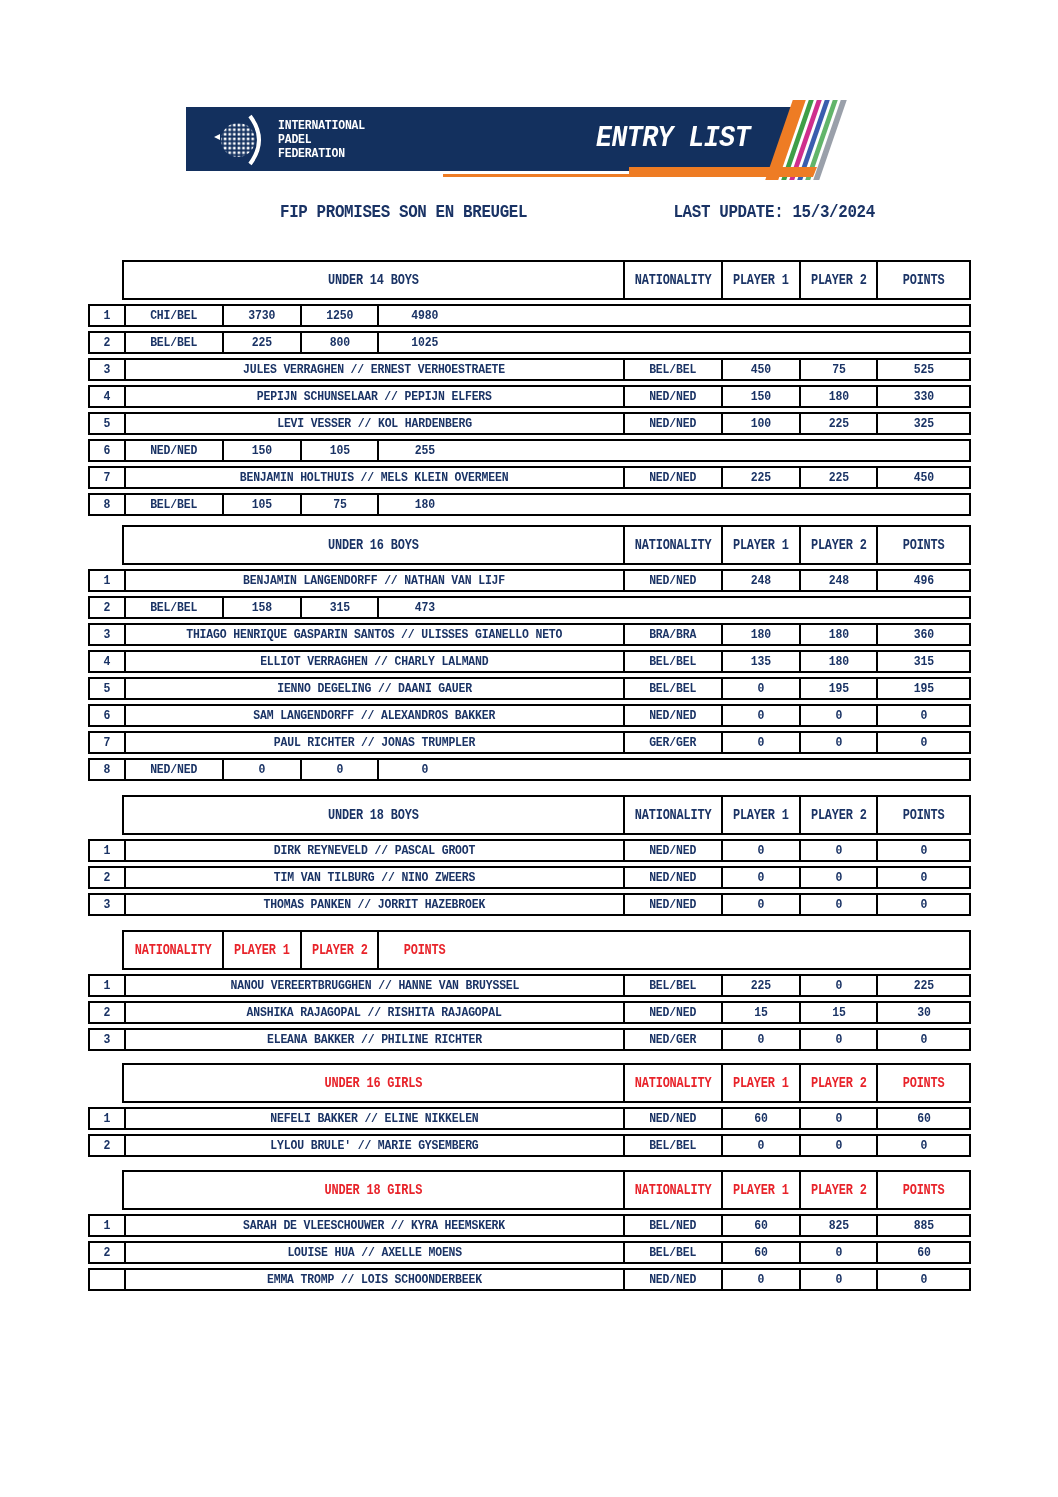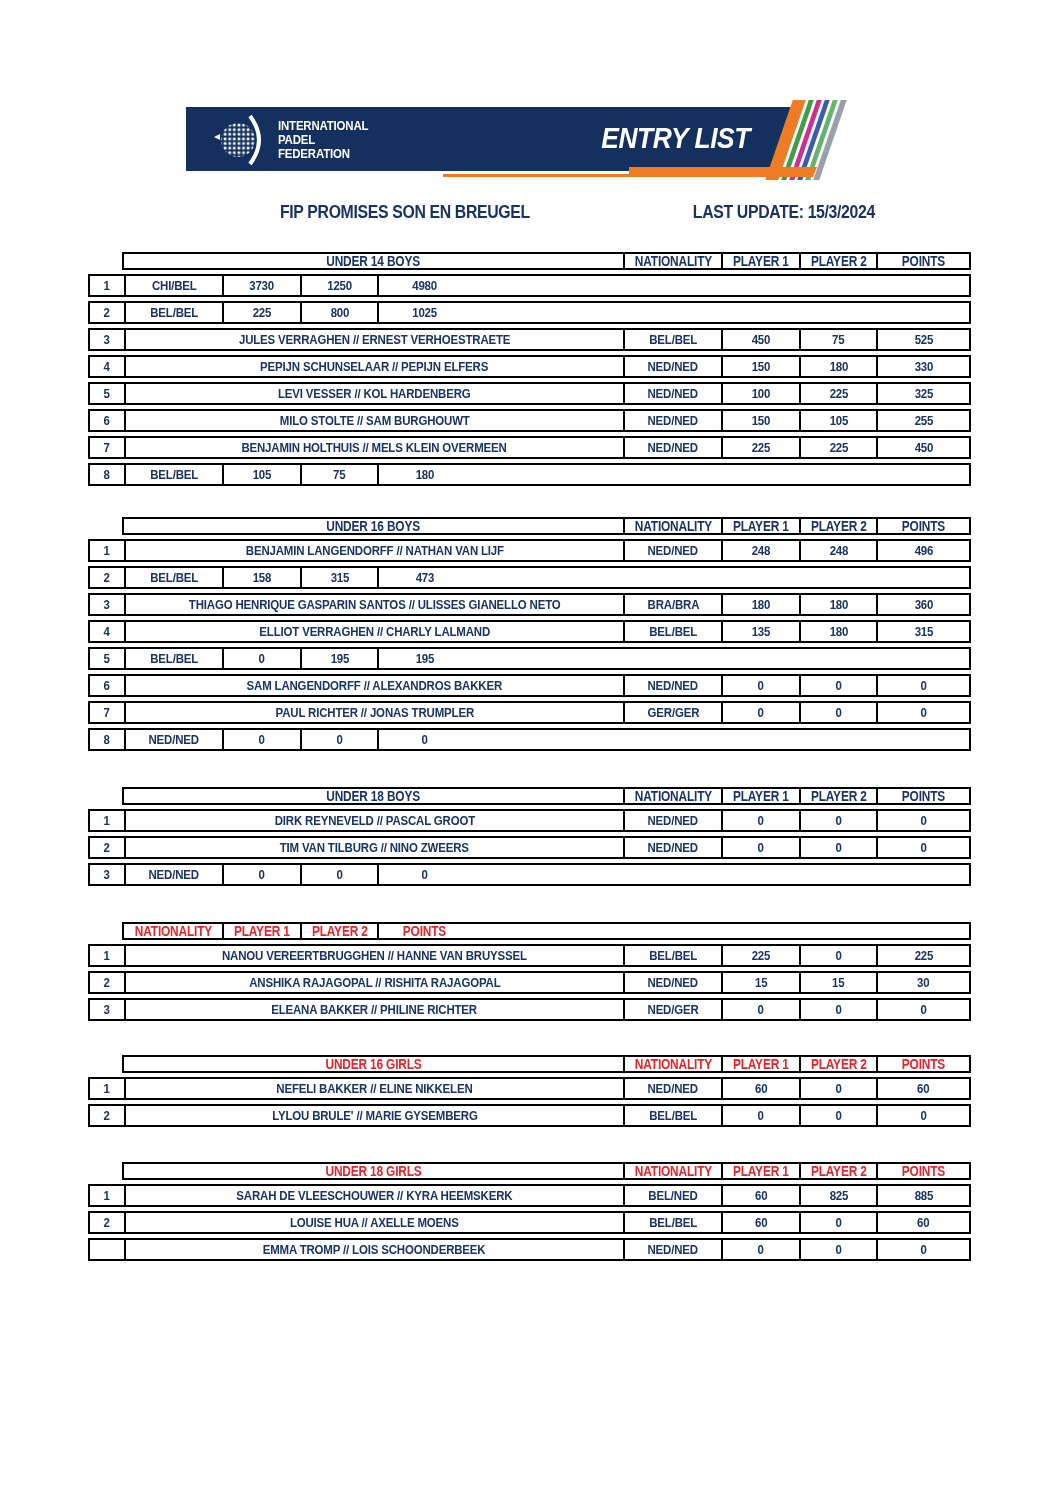--- a/index.html
+++ b/index.html
@@ -1,19 +1,19 @@
 <!DOCTYPE html>
 <html><head>
 <meta charset="utf-8">
 <style>
   * { margin:0; padding:0; box-sizing:border-box; }
   body { background:#ffffff; }
   .page {
     position:relative; width:1058px; height:1497px; background:#ffffff;
-    font-family:Liberation Sans, sans-serif; overflow:hidden;
+    font-family:Liberation Mono, monospace; overflow:hidden;
   }
 
   
   .banner {
     position:absolute; left:186px; top:107px; width:612px; height:64px;
     background:#13305e;
     clip-path: polygon(0 0, 100% 0, calc(100% - 25px) 100%, 0 100%);
   }
   .logo { position:absolute; left:28px; top:7px; display:flex; align-items:center; gap:8px; }
   .logo-text { color:#ffffff; font-weight:700; font-size:13px; line-height:14px; letter-spacing:-0.2px; }
@@ -42,21 +42,21 @@
   }
 
   
   .etable { position:absolute; left:88px; width:883px; }
   .t1{top:252px} .t2{top:517px} .t3{top:787px} .t4{top:922px} .t5{top:1055px} .t6{top:1162px}
 
   .trow {
     display:flex; height:23px; margin-bottom:4px;
     border:2px solid #000000; background:#ffffff;
   }
-  .trow.head { height:18px; margin-left:34px; width:849px; }
+  .trow.head { height:40px; margin-left:34px; width:849px;margin-top:8px; }
   .cell {
     display:flex; align-items:center; justify-content:center;
     height:100%; overflow:hidden; white-space:nowrap;
   }
   .cell + .cell { border-left:2px solid #000000; }
   .c-rank{width:34px} .c-name{width:503px; flex:1} .c-nat{width:98px}
   .c-p1{width:78px} .c-p2{width:77px} .c-pts{width:93px}
 
   .cond {
     display:inline-block; transform:scaleX(0.85); transform-origin:center;
@@ -214,23 +214,20 @@
             <span class="cond">225</span>
           </div>
           <div class="cell c-pts">
             <span class="cond">325</span>
           </div>
         </div>
         <div class="trow">
           <div class="cell c-rank">
             <span class="cond">6</span>
           </div>
-          <div class="cell c-name">
-            <span class="cond">MILO STOLTE // SAM BURGHOUWT</span>
-          </div>
           <div class="cell c-nat">
             <span class="cond">NED/NED</span>
           </div>
           <div class="cell c-p1">
             <span class="cond">150</span>
           </div>
           <div class="cell c-p2">
             <span class="cond">105</span>
           </div>
           <div class="cell c-pts">
@@ -367,20 +364,23 @@
             <span class="cond">180</span>
           </div>
           <div class="cell c-pts">
             <span class="cond">315</span>
           </div>
         </div>
         <div class="trow">
           <div class="cell c-rank">
             <span class="cond">5</span>
           </div>
+          <div class="cell c-name">
+            <span class="cond">IENNO DEGELING // DAANI GAUER</span>
+          </div>
           <div class="cell c-nat">
             <span class="cond">BEL/BEL</span>
           </div>
           <div class="cell c-p1">
             <span class="cond">0</span>
           </div>
           <div class="cell c-p2">
             <span class="cond">195</span>
           </div>
           <div class="cell c-pts">
@@ -500,20 +500,23 @@
             <span class="cond">0</span>
           </div>
           <div class="cell c-pts">
             <span class="cond">0</span>
           </div>
         </div>
         <div class="trow">
           <div class="cell c-rank">
             <span class="cond">3</span>
           </div>
+          <div class="cell c-name">
+            <span class="cond">THOMAS PANKEN // JORRIT HAZEBROEK</span>
+          </div>
           <div class="cell c-nat">
             <span class="cond">NED/NED</span>
           </div>
           <div class="cell c-p1">
             <span class="cond">0</span>
           </div>
           <div class="cell c-p2">
             <span class="cond">0</span>
           </div>
           <div class="cell c-pts">

